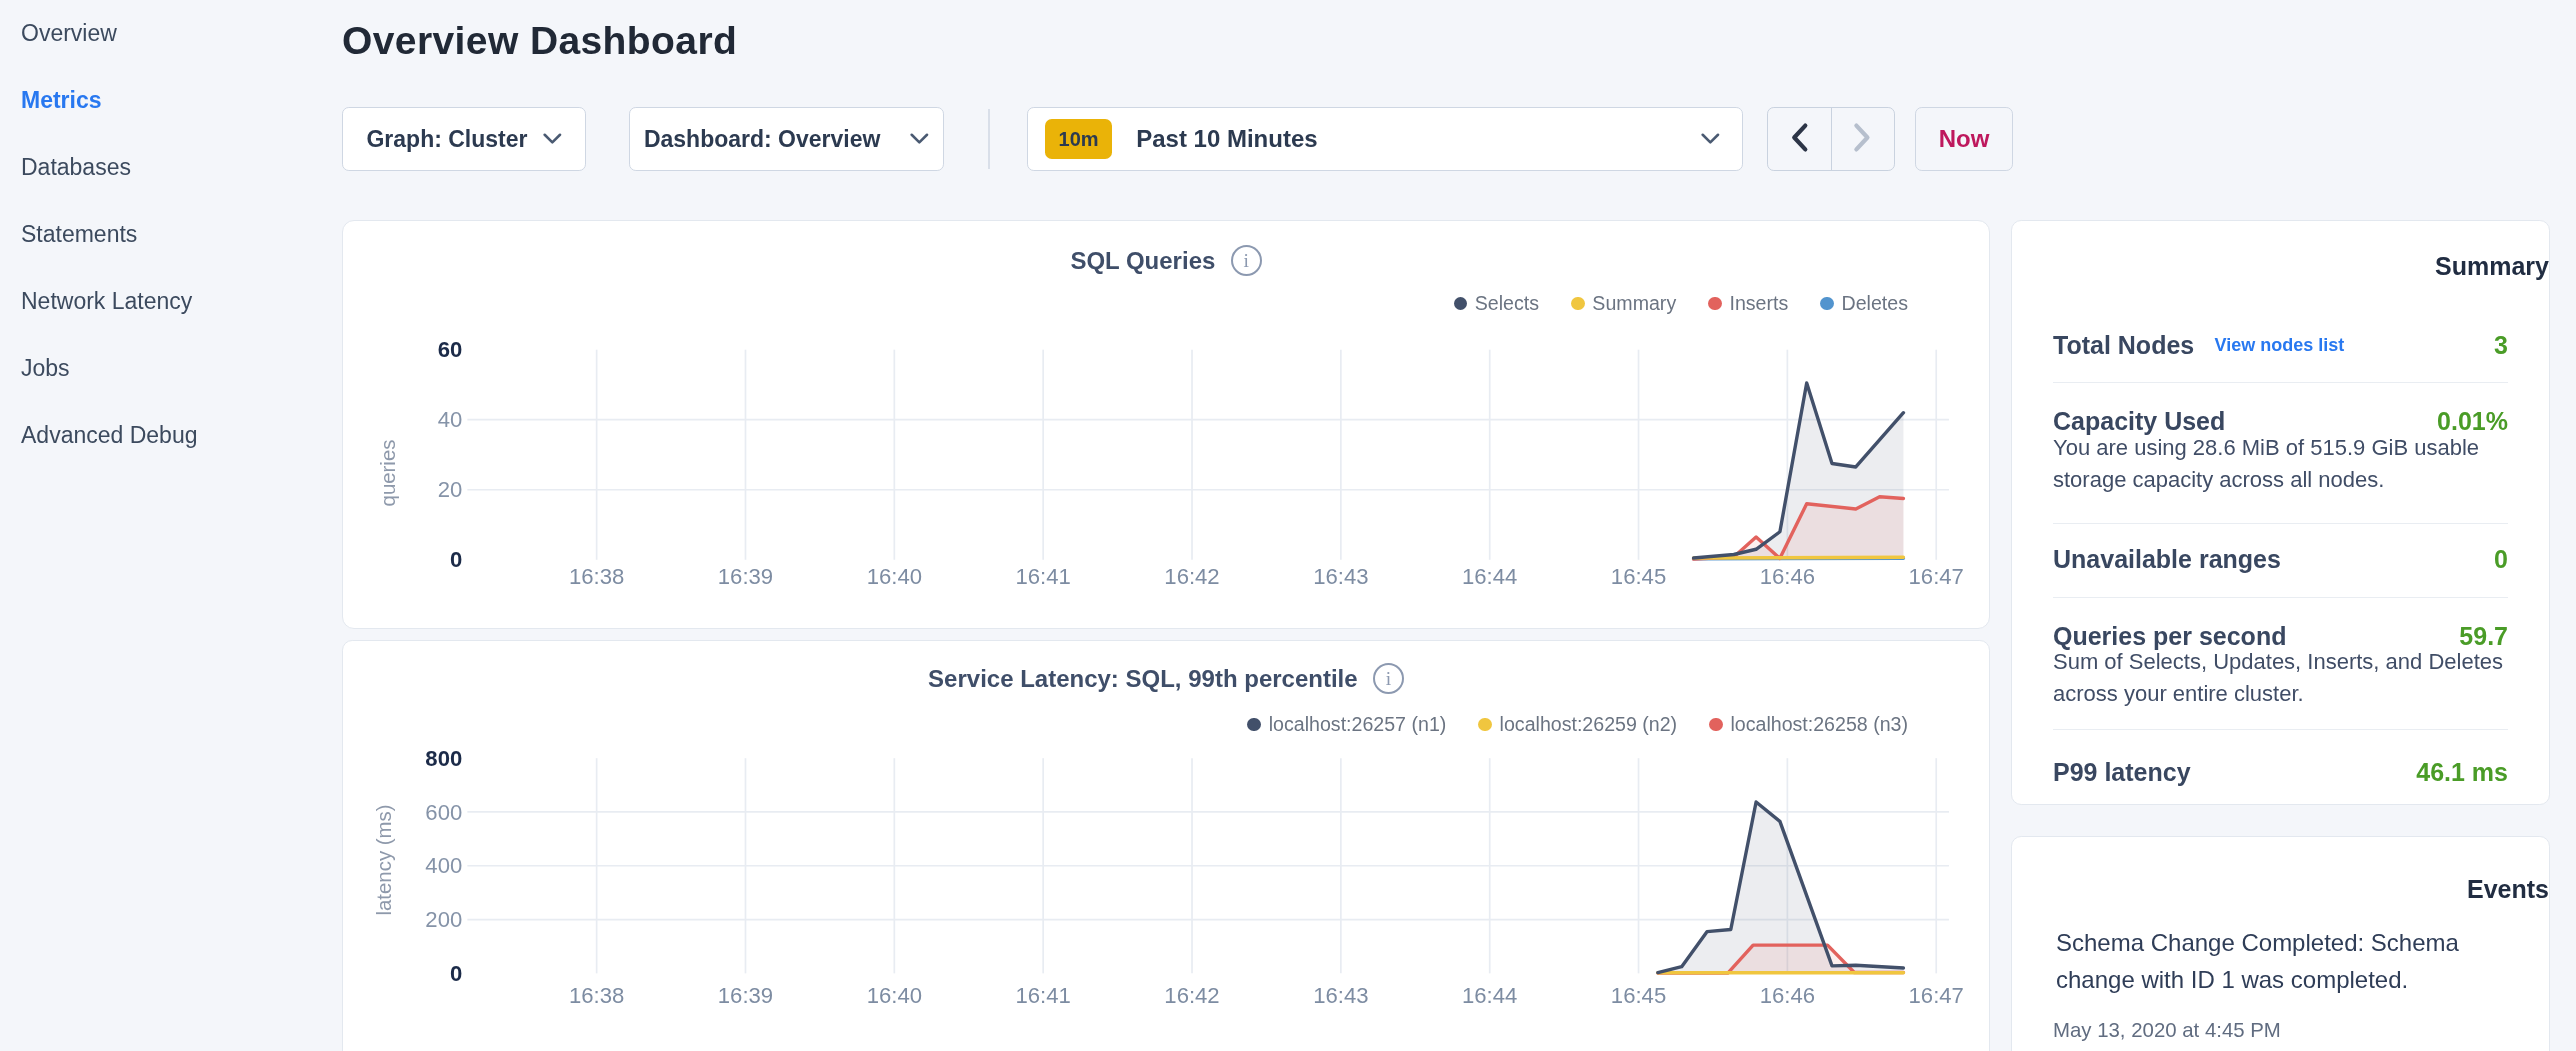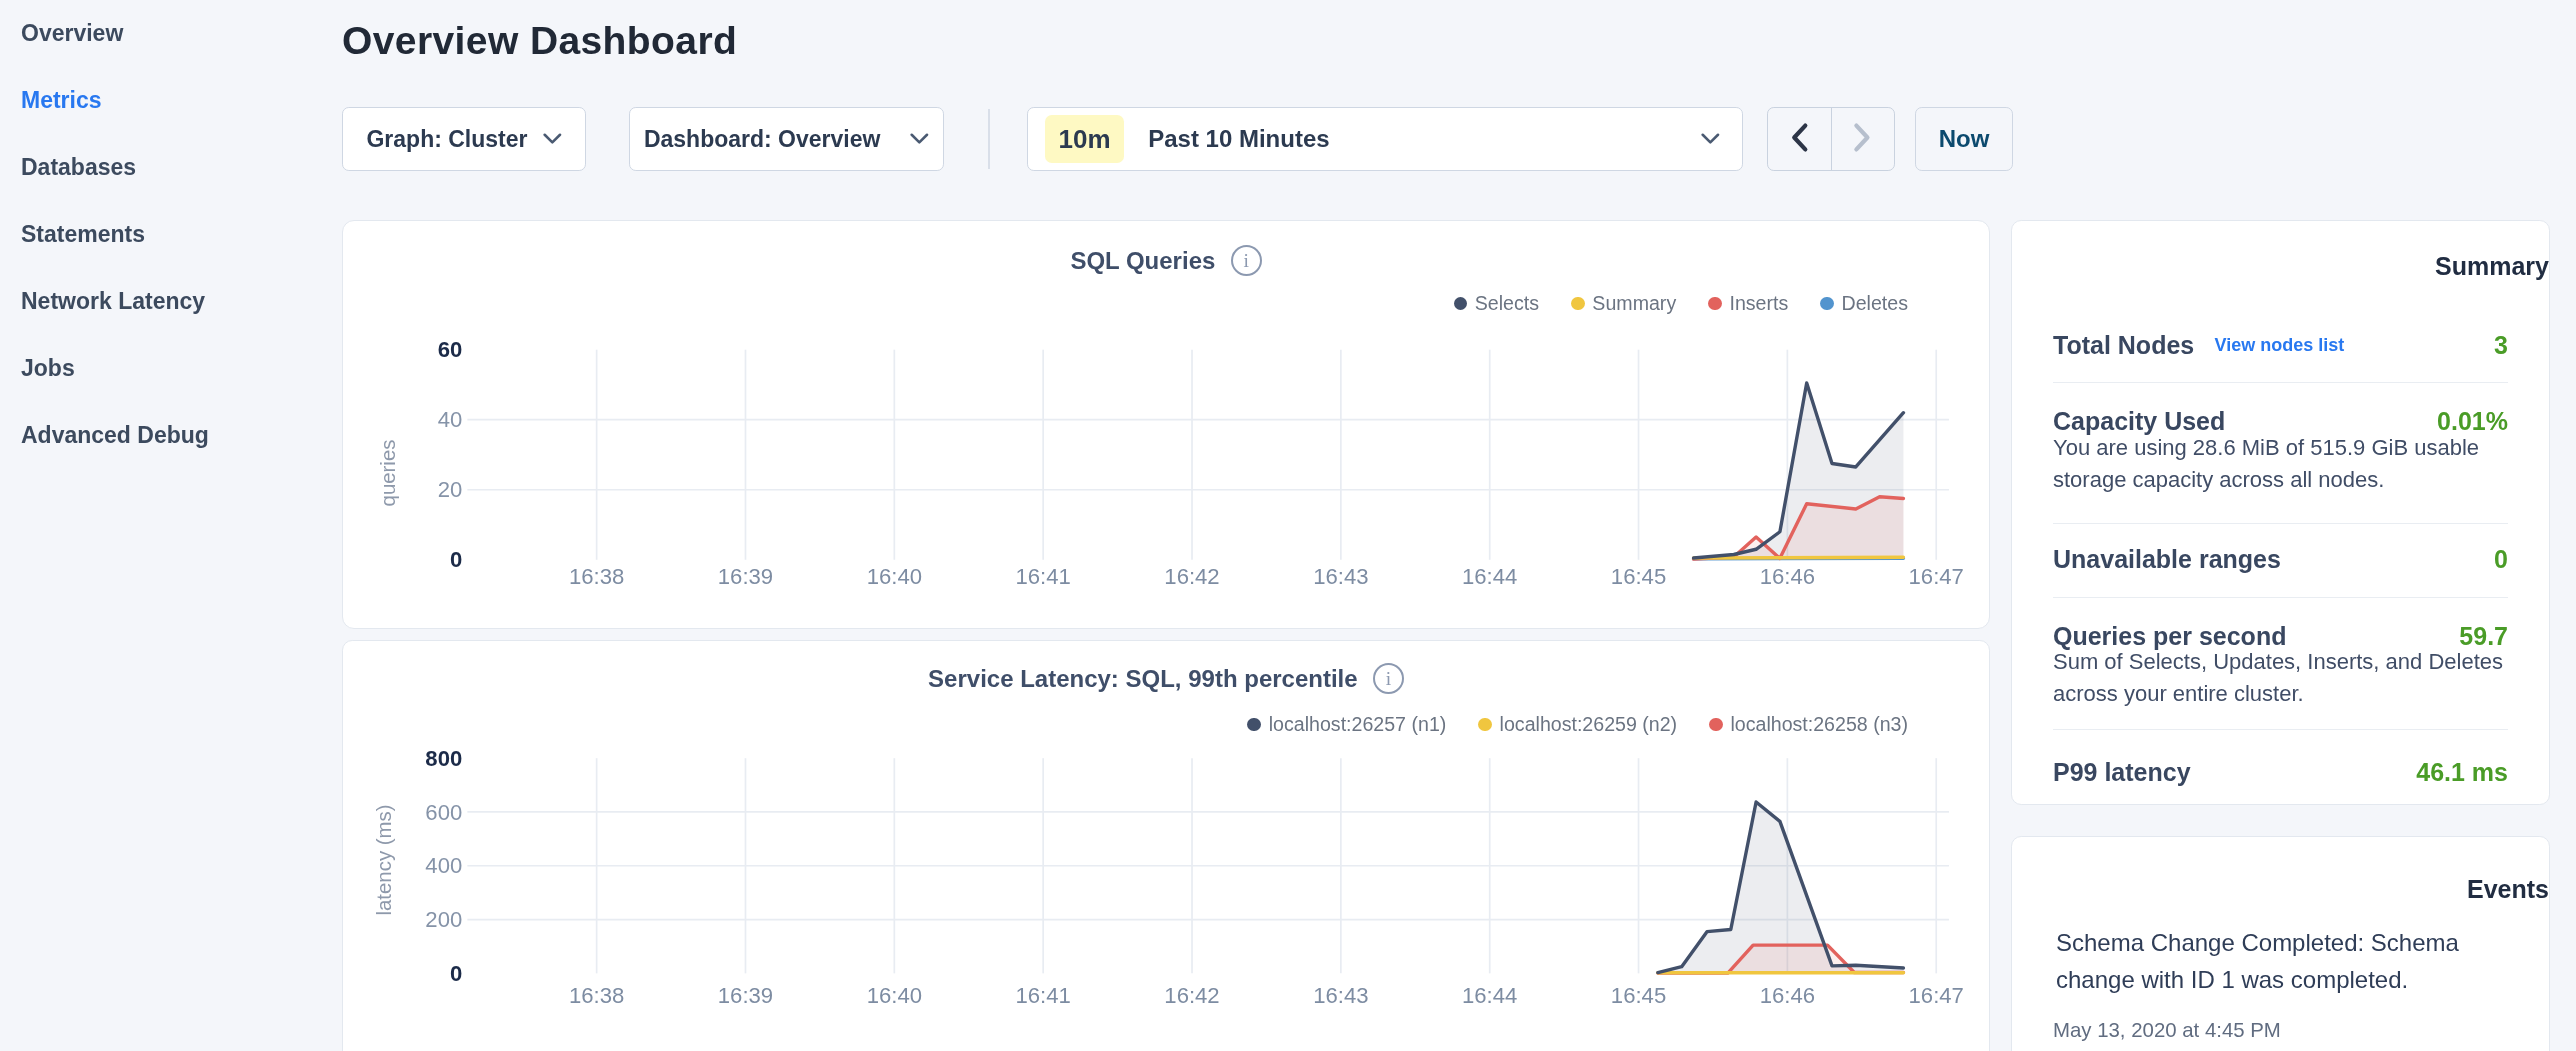--- a/index.html
+++ b/index.html
@@ -8,21 +8,21 @@
     background:#f4f6fa;
     font-family:"Liberation Sans", sans-serif;
     color:#3c4a5e;
     position:relative;
   }
 
   
   #sidebar { position:absolute; left:21px; top:0; width:298px; }
   .nav-item {
     height:67px; line-height:67px;
-    font-size:23px; font-weight:700; color:#3c4a5e;
+    font-size:23px; font-weight:400; color:#3c4a5e;
     cursor:pointer; white-space:nowrap;
   }
   .nav-item.active { color:#2878f0; font-weight:700; }
 
   
   #main { position:absolute; left:342px; top:0; width:1648px; height:1051px; }
   #page-title {
     position:absolute; left:0; top:18.7px;
     font-size:39px; font-weight:600; color:#212936; letter-spacing:0.4px;
   }
@@ -32,35 +32,35 @@
     position:absolute; top:107px; height:64px;
     background:#fff; border:1.3px solid #cfd7e3; border-radius:6.8px;
     display:flex; align-items:center; justify-content:center;
     font-size:23px; font-weight:700; color:#2c3a50; cursor:pointer;
   }
   #graph-dd { left:0; width:244px; gap:15.3px; }
   #dash-dd { left:287px; width:315px; gap:30px; }
   #toolbar-divider { position:absolute; left:646px; top:109px; height:60px; width:1.7px; background:#d9dfe9; }
   #time-dd { left:685px; width:716px; justify-content:flex-start; }
   #time-dd .badge {
-    margin-left:17px; background:#fef9c3; border-radius:6.8px;
-    padding:8.5px 13.6px; font-size:26px; font-weight:700; color:#2c3a50;
+    margin-left:17px; background:#eab308; border-radius:6.8px;
+    padding:8.5px 13.6px; font-size:20px; font-weight:700; color:#2c3a50;
   }
   #time-dd .tw-label { margin-left:24px; font-size:24px; }
   #time-dd .dd-chevron { position:absolute; right:22px; }
   .dd-chevron svg { display:block; }
   #prevnext {
     position:absolute; left:1425px; top:107px; width:128px; height:64px;
     border:1.3px solid #c9d2df; border-radius:6.8px; display:flex; background:transparent;
   }
   #prevnext .half { flex:1; display:flex; align-items:center; justify-content:center; cursor:pointer; }
   #prevnext .half:first-child { border-right:1.3px solid #c9d2df; }
   #now-btn {
     left:1573px; width:98px; background:transparent;
-    color:#0c4a6e; font-size:24px; cursor:default;
+    color:#be185d; font-size:24px; cursor:default;
   }
 
   
   .card {
     position:absolute; background:#fff;
     border:1.3px solid #e3e8ef; border-radius:10.2px;
   }
   #card-sql { left:0; top:220px; width:1648px; height:409px;border-radius:12px; }
   #card-lat { left:0; top:640px; width:1648px; height:472px; }
 

